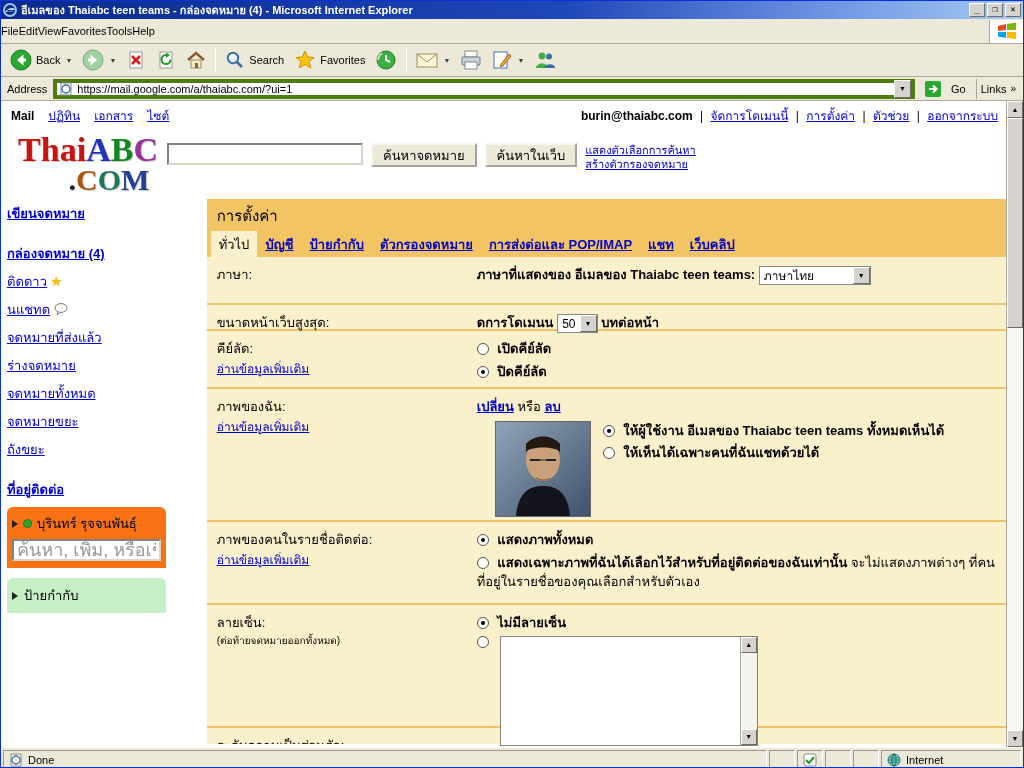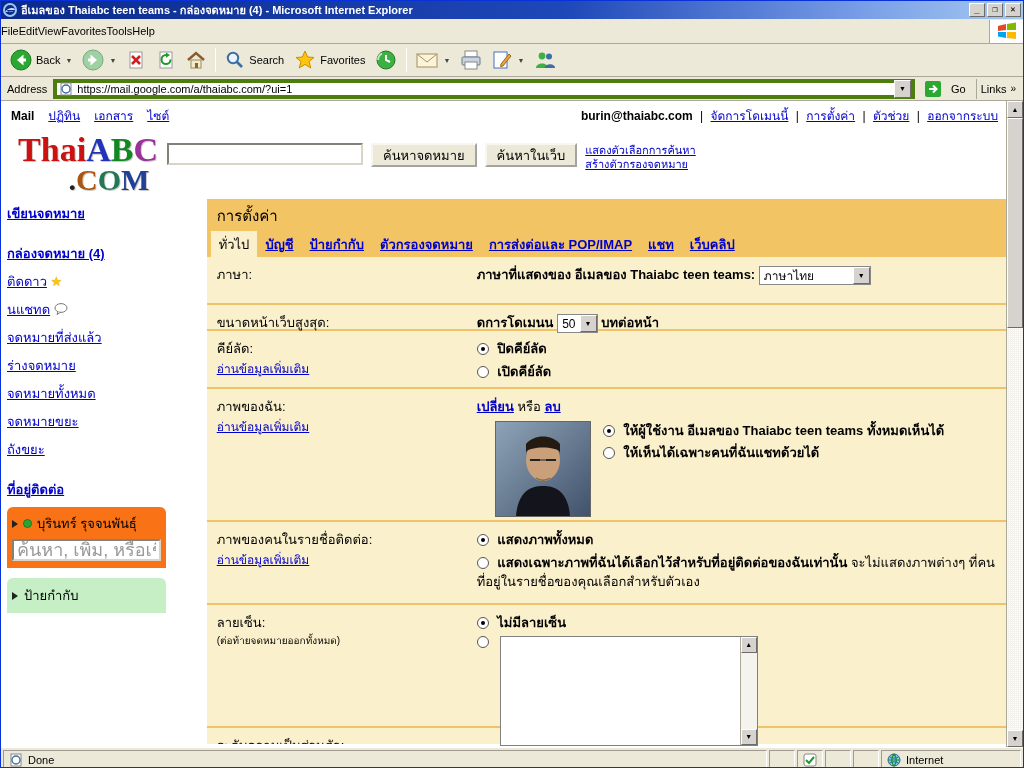--- a/index.html
+++ b/index.html
@@ -414,26 +414,26 @@
             </div>
           </div>
 
           <div class="srow" style="height:58px">
             <div class="lbl">
               <div>คีย์ลัด:</div>
               <a class="learn">อ่านข้อมูลเพิ่มเติม</a>
             </div>
             <div class="val">
               <div class="optline">
+                <span class="radio"></span>
+                <span class="bold">เปิดคีย์ลัด</span>
+              </div>
+              <div class="optline">
                 <span class="radio sel"></span>
                 <span class="bold">ปิดคีย์ลัด</span>
-              </div>
-              <div class="optline">
-                <span class="radio"></span>
-                <span class="bold">เปิดคีย์ลัด</span>
               </div>
             </div>
           </div>
 
           <div class="srow" style="height:133px">
             <div class="lbl">
               <div>ภาพของฉัน:</div>
               <a class="learn">อ่านข้อมูลเพิ่มเติม</a>
             </div>
             <div class="val">

